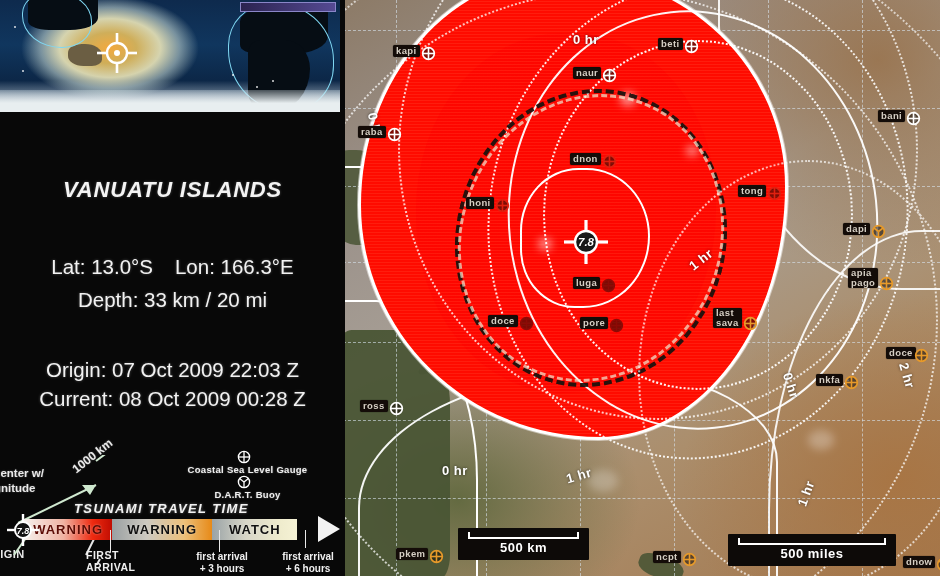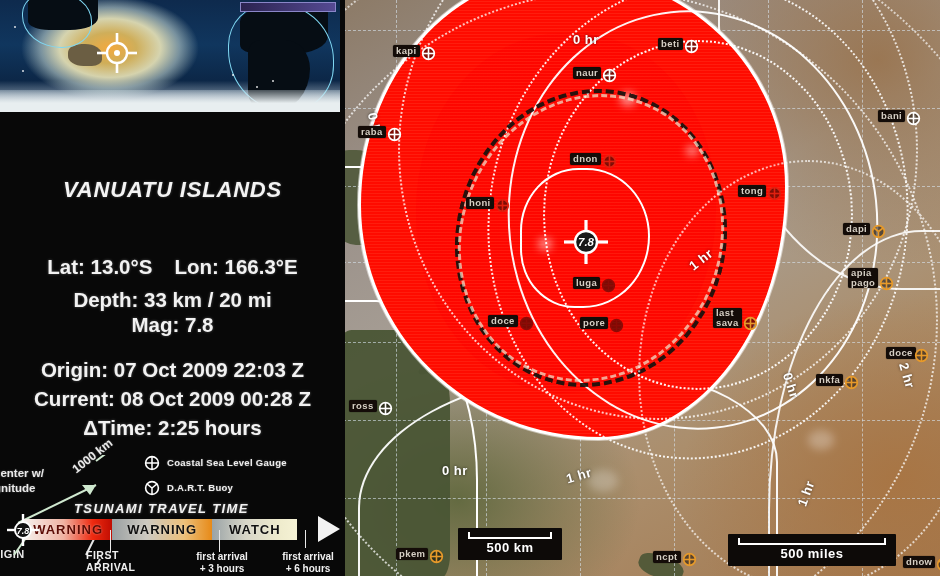--- a/index.html
+++ b/index.html
@@ -39,35 +39,35 @@
   }
 
   
   #quake-title{
     position:absolute; top:177px; left:0; width:345px; text-align:center;
     color:#f4f4f4; font-style:italic; font-weight:bold; font-size:22px;
     letter-spacing:.8px; text-shadow:0 0 3px rgba(255,255,255,.28);
   }
   .qline{
     position:absolute; left:0; width:345px; text-align:center;
-    color:#f2f2f2; font-weight:bold; font-size:20.5px;
+    color:#f2f2f2; font-weight:normal; font-size:20.5px;
     text-shadow:0 0 3px rgba(255,255,255,.3);
     white-space:nowrap;
   }
   #q-latlon{ top:255px; }
   #q-latlon .sp{ display:inline-block; width:22px; }
   #q-depth { top:288px; }
   #q-mag   { top:313px; }
   #q-origin{ top:358px; }
   #q-current{ top:387px; }
   #q-dtime { top:416px; }
 
   
   #legend-symbols{ position:absolute; left:144px; top:450px; width:200px; }
-  .legrow{ display:flex; align-items:center; height:25px; }
+  .legrow{ display:flex; align-items:center; height:25px;flex-direction:column; }
   .legrow .lbl{
     color:#efefef; font-size:9.5px; font-weight:bold; letter-spacing:.3px;
     margin-left:7px; text-shadow:0 0 2px rgba(255,255,255,.35);
   }
 
   
   #ann-center{
     position:absolute; left:-6px; top:466px; width:120px;
     color:#e9e9e9; font-size:11.5px; font-weight:bold; line-height:15px;
     text-shadow:0 0 2px rgba(255,255,255,.3);
@@ -209,21 +209,21 @@
   .scalebox{
     position:absolute; background:#0d0a08; padding:4px 10px 5px 10px; z-index:15;
     text-align:center; border-radius:1px;
   }
   .scalebox .bar{
     height:7px; border:2px solid #fff; border-top:none; width:100%;
   }
   .scalebox .txt{
     color:#fff; font-size:13px; font-weight:bold; margin-top:1px; letter-spacing:.5px;
   }
-  #scale-km{ left:120px; top:528px; width:104px; }
+  #scale-km{ left:120px; top:528px; width:131px; }
   #scale-mi{ left:390px; top:534px; width:168px; }
 
   
   .coast{ position:absolute; border:2px solid #fff; background:none; }
 
   
   .arc{ position:absolute; border-radius:50%; border:2px dotted rgba(255,255,255,.92); }
 
   
   .glow{ position:absolute; border-radius:50%; background:rgba(255,255,255,.55); filter:blur(4px); }
@@ -378,21 +378,21 @@
         <div class="city" style="left: 548px; top: 342px;"><div class="tag"><div>doce</div></div><svg width="15" height="15" viewBox="0 0 16 16" class="gauge" style="left: 28.1406px; position: absolute; top: 6px;">
             <circle cx="8" cy="8" r="6.2" fill="rgba(20,12,8,.55)" stroke="#e79a2a" stroke-width="1.8"></circle>
             <line x1="8" y1="1.4" x2="8" y2="14.6" stroke="#e79a2a" stroke-width="1.7"></line>
             <line x1="1.4" y1="8" x2="14.6" y2="8" stroke="#e79a2a" stroke-width="1.7"></line>
           </svg></div>
         <div class="city" style="left: 478px; top: 369px;"><div class="tag"><div>nkfa</div></div><svg width="15" height="15" viewBox="0 0 16 16" class="gauge" style="left: 28.1406px; position: absolute; top: 6px;">
             <circle cx="8" cy="8" r="6.2" fill="rgba(20,12,8,.55)" stroke="#e79a2a" stroke-width="1.8"></circle>
             <line x1="8" y1="1.4" x2="8" y2="14.6" stroke="#e79a2a" stroke-width="1.7"></line>
             <line x1="1.4" y1="8" x2="14.6" y2="8" stroke="#e79a2a" stroke-width="1.7"></line>
           </svg></div>
-        <div class="city" style="left: 11px; top: 395px; text-decoration: underline;"><div class="tag"><div>ross</div></div><svg width="15" height="15" viewBox="0 0 16 16" class="gauge" style="left: 28.6719px; position: absolute; top: 6px;">
+        <div class="city" style="left: 22px; top: 395px; text-decoration: underline;"><div class="tag"><div>ross</div></div><svg width="15" height="15" viewBox="0 0 16 16" class="gauge" style="left: 28.6719px; position: absolute; top: 6px;">
             <circle cx="8" cy="8" r="6.2" fill="rgba(20,12,8,.55)" stroke="#ffffff" stroke-width="1.8"></circle>
             <line x1="8" y1="1.4" x2="8" y2="14.6" stroke="#ffffff" stroke-width="1.7"></line>
             <line x1="1.4" y1="8" x2="14.6" y2="8" stroke="#ffffff" stroke-width="1.7"></line>
           </svg></div>
         <div class="city" style="left: 58px; top: 543px;"><div class="tag"><div>pkem</div></div><svg width="15" height="15" viewBox="0 0 16 16" class="gauge" style="left: 33.4219px; position: absolute; top: 6px;">
             <circle cx="8" cy="8" r="6.2" fill="rgba(20,12,8,.55)" stroke="#e79a2a" stroke-width="1.8"></circle>
             <line x1="8" y1="1.4" x2="8" y2="14.6" stroke="#e79a2a" stroke-width="1.7"></line>
             <line x1="1.4" y1="8" x2="14.6" y2="8" stroke="#e79a2a" stroke-width="1.7"></line>
           </svg></div>
         <div class="city" style="left: 315px; top: 546px;"><div class="tag"><div>ncpt</div></div><svg width="15" height="15" viewBox="0 0 16 16" class="gauge" style="left: 28.6562px; position: absolute; top: 6px;">
@@ -445,24 +445,22 @@
         </svg>
       </div>
     </div>
 
     <div id="quake-title">VANUATU ISLANDS</div>
 
     <div class="qline" id="q-latlon">
       <span>Lat: 13.0°S</span><span class="sp"></span><span>Lon: 166.3°E</span>
     </div>
     <div class="qline" id="q-depth">Depth: 33 km / 20 mi</div>
-    <div class="qline" id="q-mag">Mag: 7.8</div>
     <div class="qline" id="q-origin">Origin: 07 Oct 2009 22:03 Z</div>
     <div class="qline" id="q-current">Current: 08 Oct 2009 00:28 Z</div>
-    <div class="qline" id="q-dtime">ΔTime: 2:25 hours</div>
 
     <div id="legend-symbols">
       <div class="legrow">
         <svg width="16" height="16" viewBox="0 0 16 16">
           <circle cx="8" cy="8" r="6.4" fill="none" stroke="#fff" stroke-width="1.6"></circle>
           <line x1="8" y1="1.2" x2="8" y2="14.8" stroke="#fff" stroke-width="1.5"></line>
           <line x1="1.2" y1="8" x2="14.8" y2="8" stroke="#fff" stroke-width="1.5"></line>
         </svg>
         <span class="lbl">Coastal Sea Level Gauge</span>
       </div>

